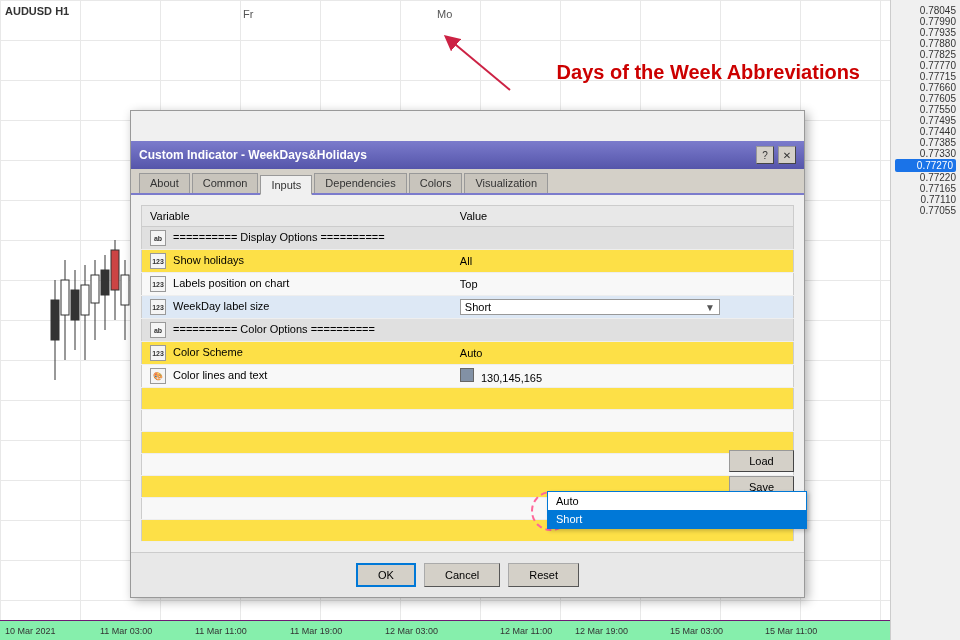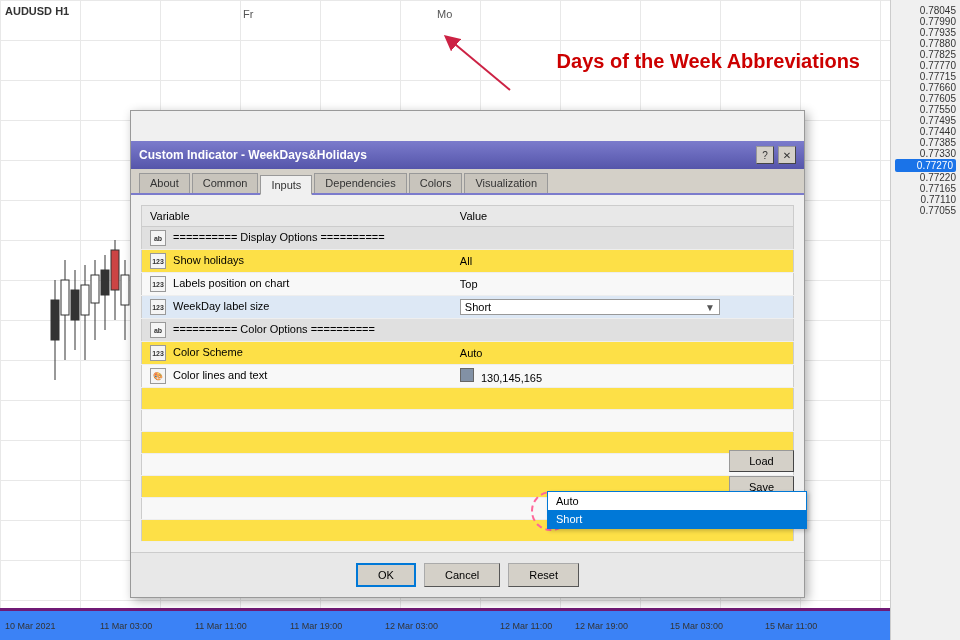--- a/index.html
+++ b/index.html
@@ -58,23 +58,23 @@
       padding: 1px 3px;
       border-radius: 2px;
     }
 
     
     .time-scale {
       position: absolute;
       bottom: 0;
       left: 0;
       width: 910px;
-      height: 32px;
-      background: #3b82f6;
-      border-top: 3px solid #701a75;
+      height: 20px;
+      background: #86efac;
+      border-top: 1px solid #701a75;
       display: flex;
       align-items: center;
     }
 
     .time-label {
       font-size: 9px;
       color: #333;
       position: absolute;
     }
 
@@ -91,21 +91,21 @@
     
     .day-label {
       position: absolute;
       top: 8px;
       font-size: 11px;
       color: #555;
     }
 
     .annotation-text {
       position: absolute;
-      top: 50px;
+      top: 61px;
       right: 50px;
       font-size: 20px;
       font-weight: bold;
       color: #cc0000;
       white-space: nowrap;
     }
 
     .dialog {
       position: absolute;
       top: 110px;

